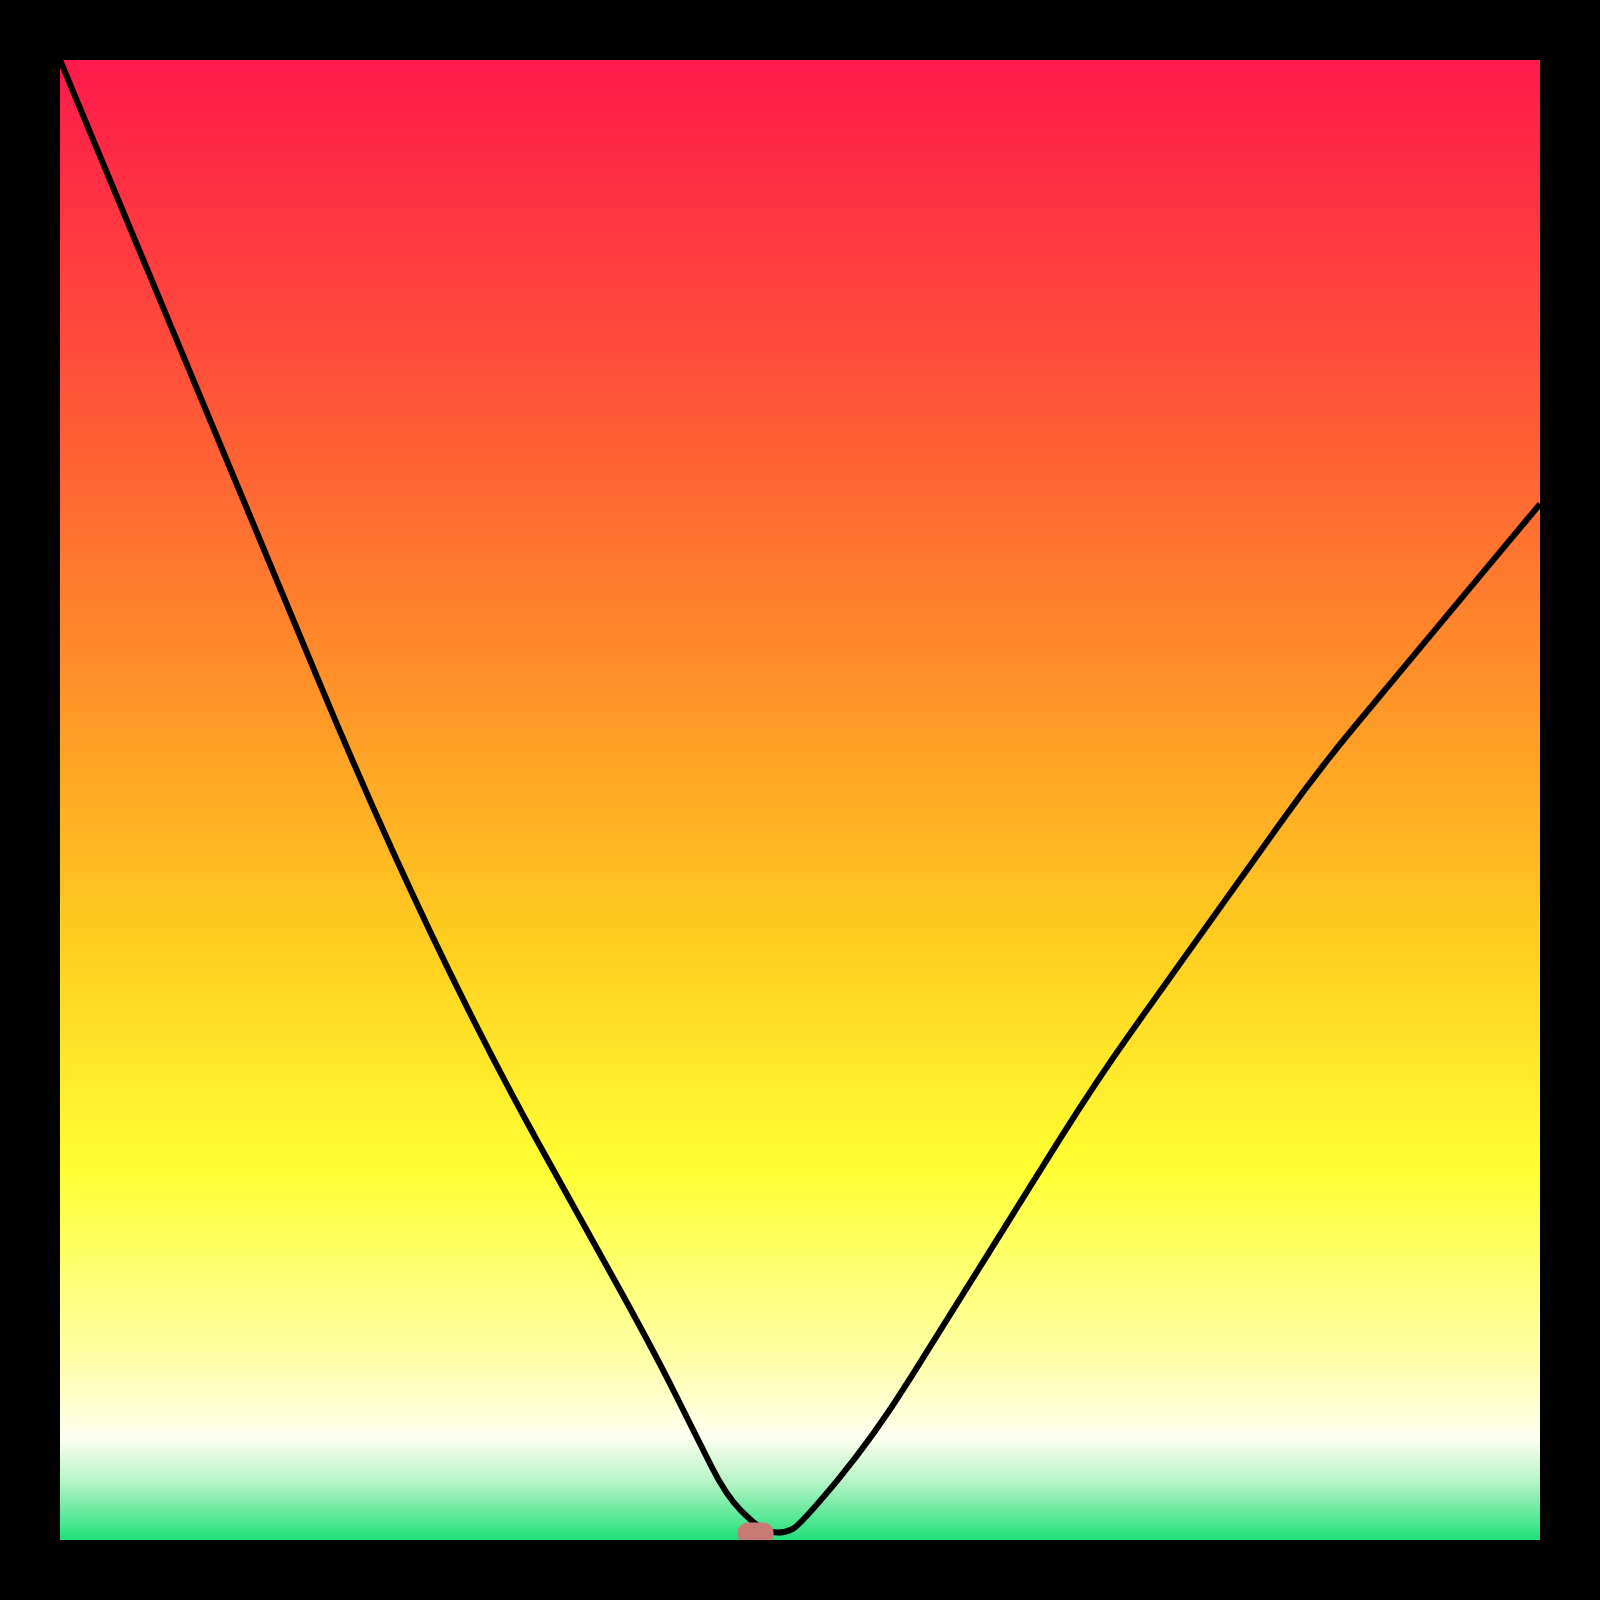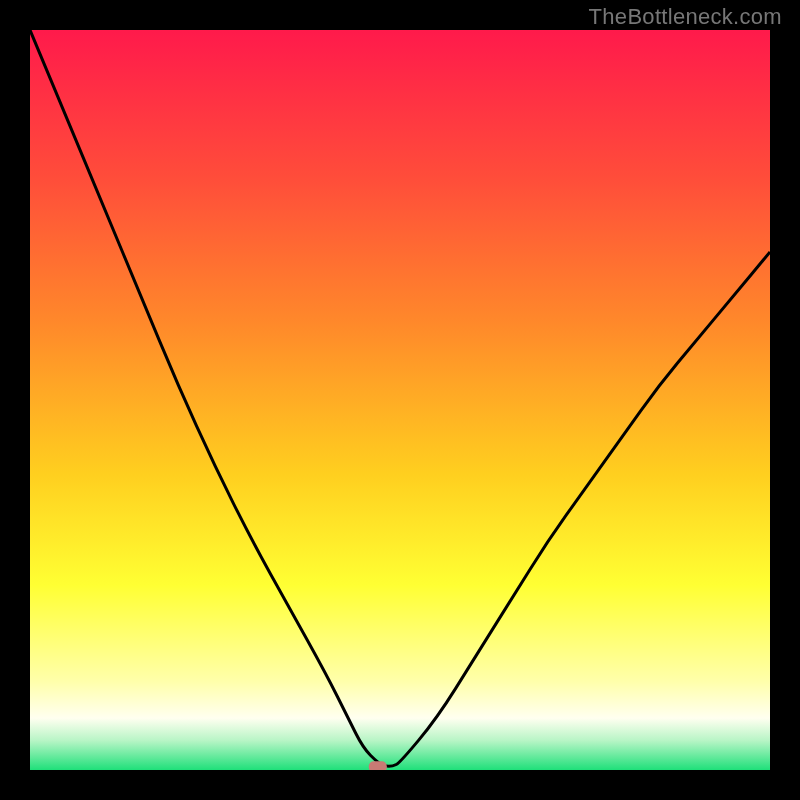--- a/index.html
+++ b/index.html
@@ -38,21 +38,20 @@
   }
   svg {
     display: block;
   }
 </style>
 </head>
 <body>
 
 <div class="frame">
 
-  <div class="watermark">TheBottleneck.com</div>
 
   <div class="plot-area">
     <svg id="chart-svg" width="740" height="740" viewBox="0 0 740 740">
       <defs>
         <linearGradient id="bg-grad" x1="0" y1="0" x2="0" y2="1">
             <stop offset="0%" stop-color="#ff1a4b"></stop>
             <stop offset="20%" stop-color="#ff4d3a"></stop>
             <stop offset="40%" stop-color="#ff8a2a"></stop>
             <stop offset="60%" stop-color="#ffcf1f"></stop>
             <stop offset="75%" stop-color="#ffff33"></stop>

